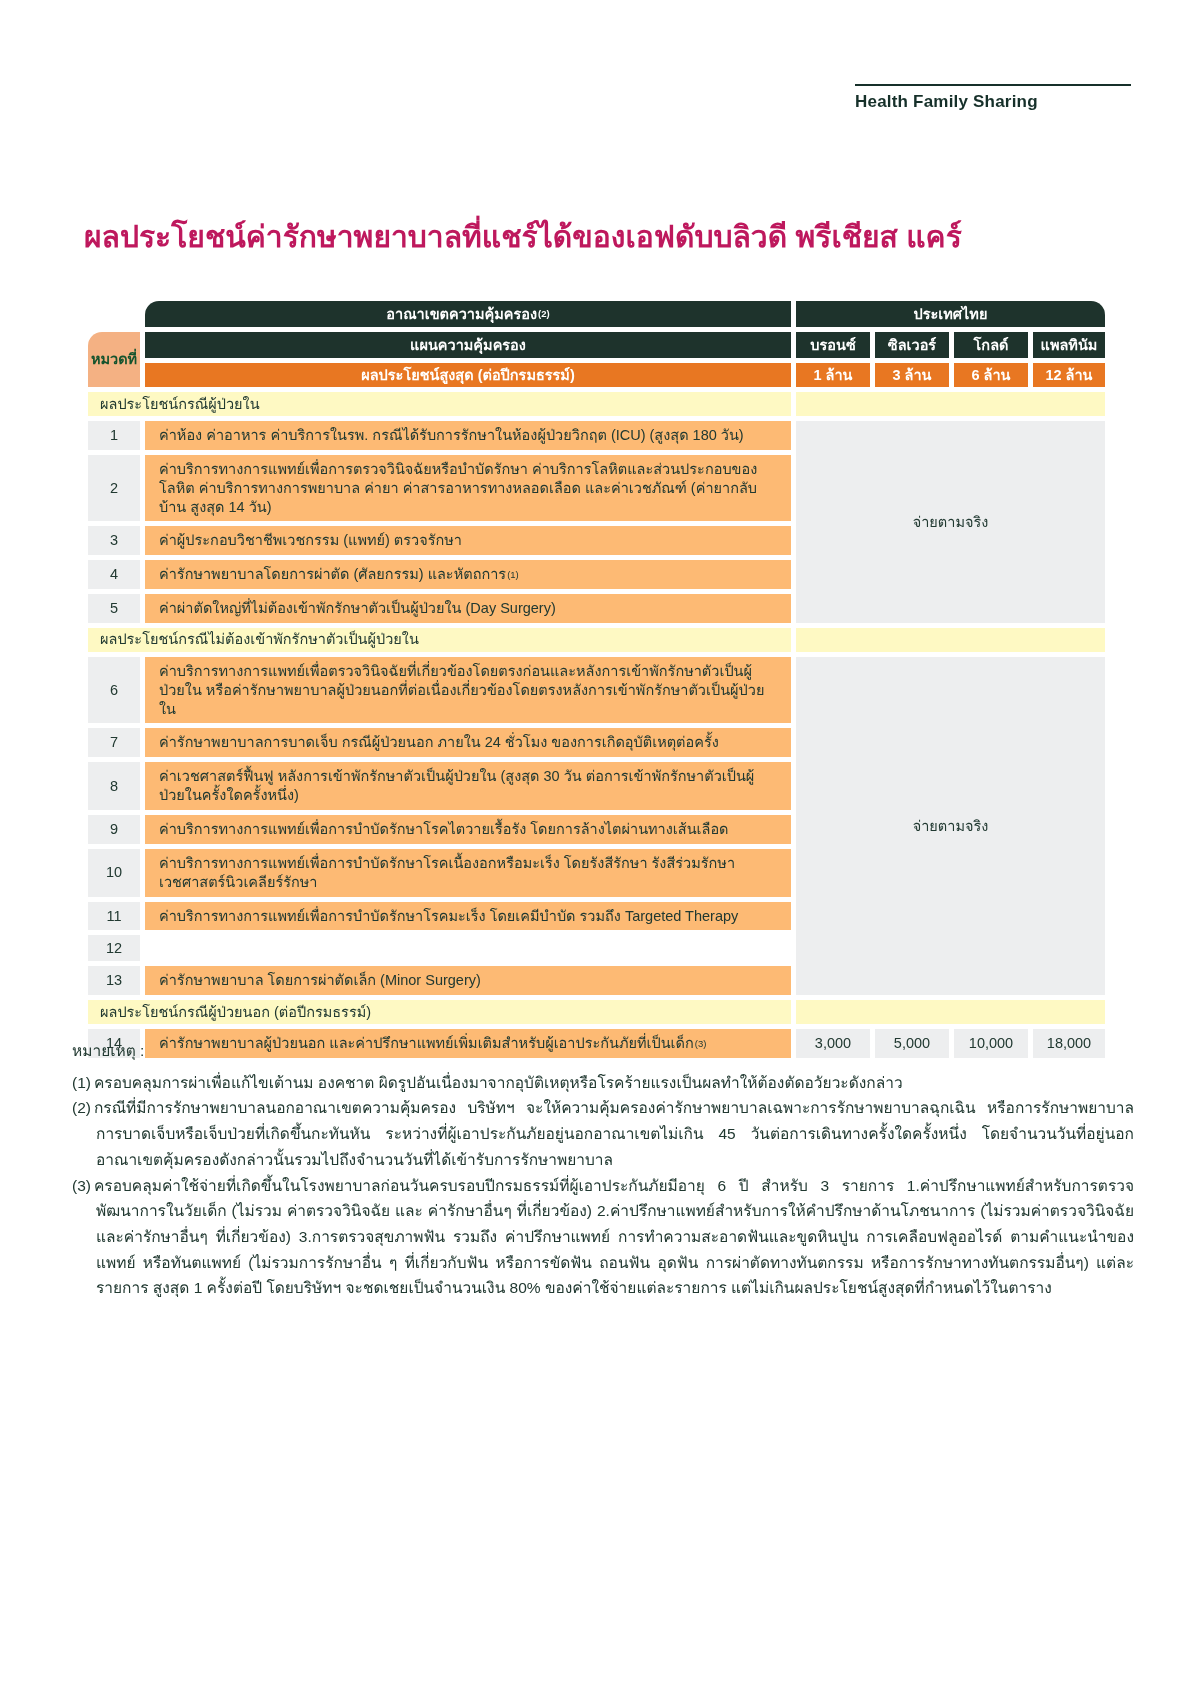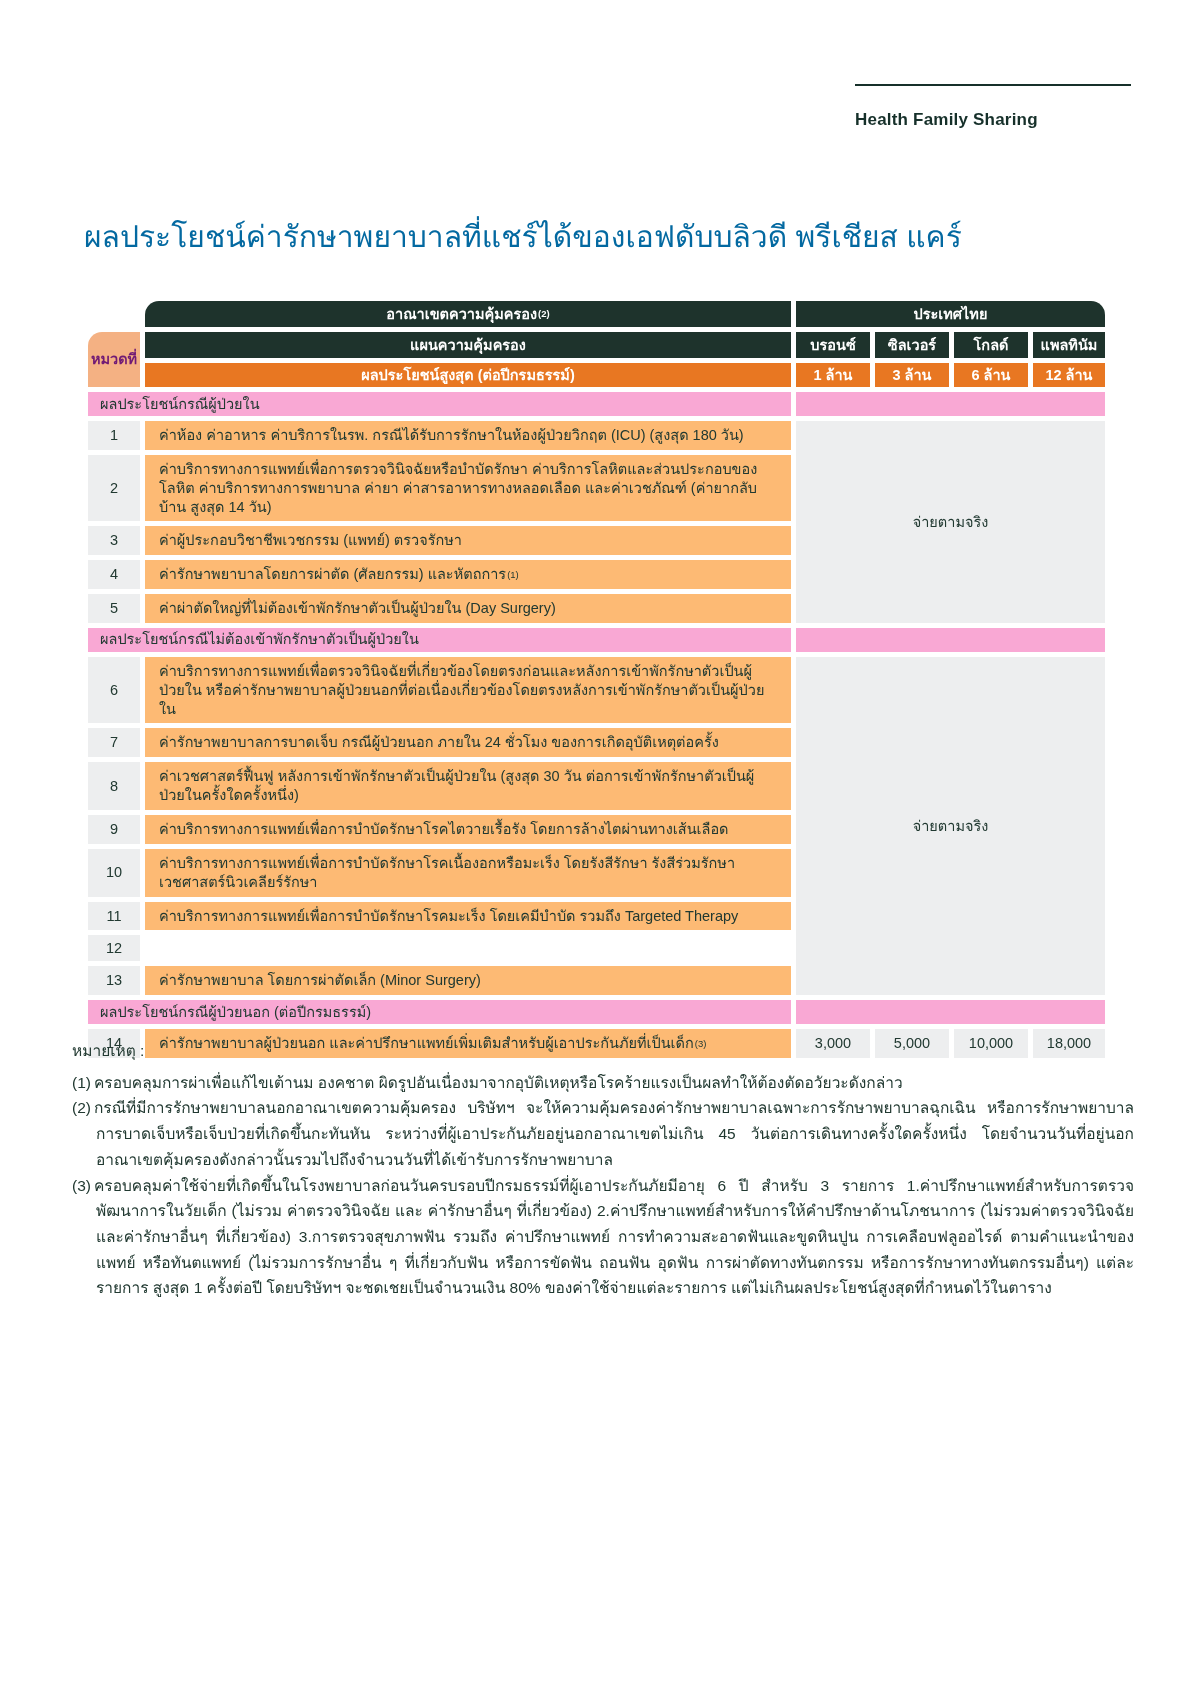--- a/index.html
+++ b/index.html
@@ -11,55 +11,55 @@
     color:#213931;
     overflow:hidden;
   }
   
   .brand{
     position:absolute;top:84px;right:60px;width:276px;
     text-align:left;
   }
   .brand-rule{height:2px;background:#16302a;width:100%;}
   .brand-name{
-    margin-top:24px;font-size:17px;font-weight:bold;color:#16302a;
+    margin-top:6px;font-size:17px;font-weight:bold;color:#16302a;
     letter-spacing:.2px;text-align:left;
   }
   
   .title{
     position:absolute;left:84px;top:220px;width:1040px;
-    font-size:30px;font-weight:normal;color:#0369a1;line-height:1.15;
+    font-size:30px;font-weight:bold;color:#be185d;line-height:1.15;
   }
   
   .tbl{
     position:absolute;left:88px;top:301px;width:811px;
     display:grid;
     grid-template-columns:52px 646px 74px 74px 74px 72px;
     grid-template-rows:
       minmax(26px,auto) minmax(26px,auto) minmax(24px,auto)
       minmax(24px,auto) minmax(26px,auto) minmax(46px,auto) minmax(26px,auto) minmax(26px,auto) minmax(26px,auto)
       minmax(24px,auto) minmax(46px,auto) minmax(26px,auto) minmax(46px,auto) minmax(26px,auto) minmax(46px,auto) minmax(26px,auto) minmax(26px,auto) minmax(26px,auto)
       minmax(24px,auto) minmax(26px,auto);
     column-gap:5px;row-gap:5px;
     font-size:14.5px;line-height:1.3;
   }
   .cell{display:flex;align-items:center;}
   .green{background:#1E332C;color:#ffffff;font-weight:bold;justify-content:center;text-align:center;}
   .orangebg{background:#E87722;color:#ffffff;font-weight:bold;justify-content:center;text-align:center;}
-  .peach{background:#f9a8d4;}
+  .peach{background:#fef9c3;}
   .peachdark{background:#F4B183;}
   .gray{background:#EDEEEF;}
   .num{background:#EDEEEF;justify-content:center;text-align:center;}
   .desc{background:#fdba74;padding:5px 14px;}
   .val{background:#EDEEEF;justify-content:center;text-align:center;}
   .merged{justify-content:center;}
   .seclabel{padding-left:12px;}
   .rtl{border-top-left-radius:14px;}
   .rtr{border-top-right-radius:14px;}
-  .corner{justify-content:center;text-align:center;font-weight:bold;color:#701a75;}
+  .corner{justify-content:center;text-align:center;font-weight:bold;color:#14532d;}
   .sup{font-size:9.5px;vertical-align:super;line-height:0;margin-left:1px;}
   
   .notes{
     position:absolute;left:72px;top:1038px;width:1062px;
     font-size:15.5px;line-height:1.66;color:#213931;
   }
   .notes-title{margin-bottom:6px;}
   .note{padding-left:24px;text-indent:-24px;text-align:justify;}
   .note .marker{margin-right:3px;}
 </style>

